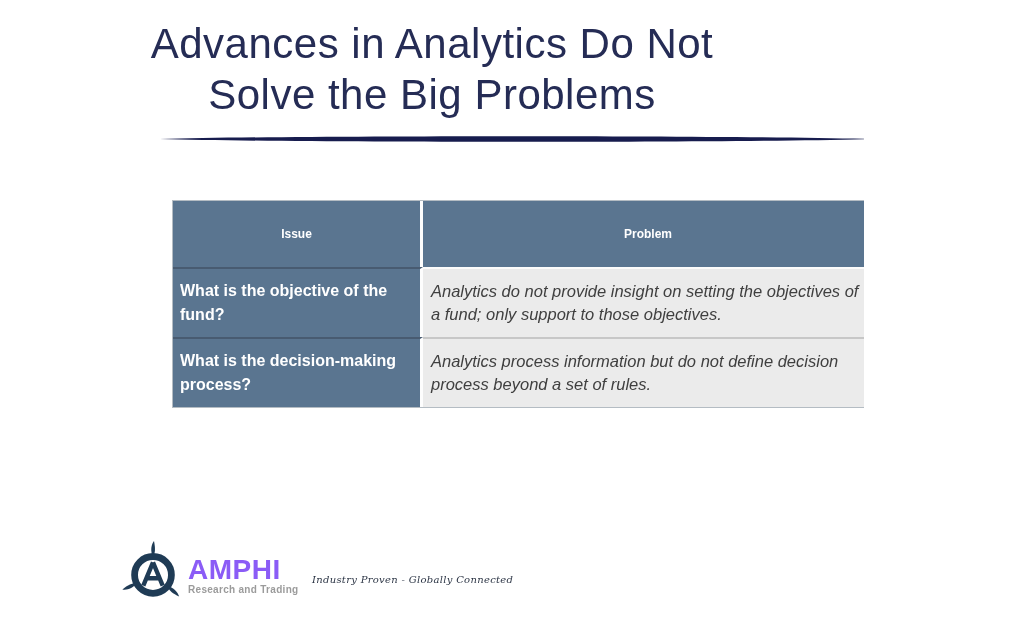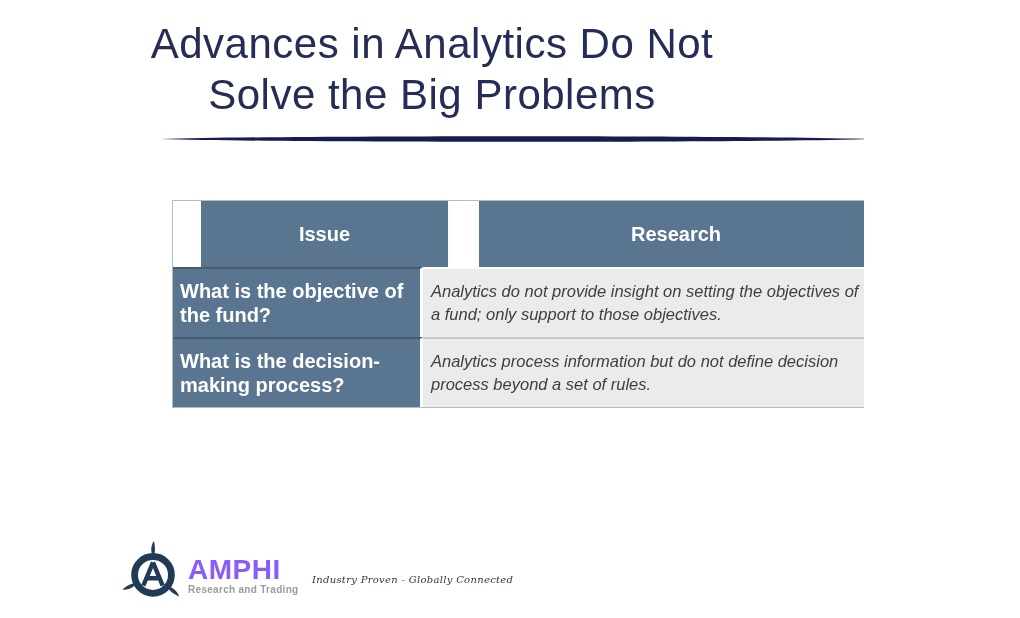--- a/index.html
+++ b/index.html
@@ -59,28 +59,27 @@
     color: #3f3f3f;
   }
   .header-row .cell {
     height: 66px;
     display: flex;
     align-items: center;
     justify-content: center;
     background: #5a7590;
     color: #ffffff;
     font-weight: bold;
-    font-size: 20px;
-    margin-left: 28px;
+    font-size: 12px;
   }
   .data-row .issue-cell {
     display: flex;
     align-items: center;
     padding: 6px 8px 6px 7px;
-    font-size: 20px;
+    font-size: 16px;
     line-height: 24px;
   }
   .data-row .problem-cell {
     display: flex;
     align-items: center;
     padding: 6px 10px 6px 8px;
     font-size: 16.5px;
     line-height: 23px;
     font-style: italic;
   }
@@ -135,21 +134,21 @@
     <div>Solve the Big Problems</div>
   </div>
 
   <svg class="divider" viewBox="0 0 710 12" preserveAspectRatio="none">
     <path d="M0 6 C140 2.2, 565 2.2, 710 6 C565 9.8, 140 9.8, 0 6 Z" fill="#171c4e"></path>
   </svg>
 
   <div class="issues-table">
     <div class="t-row header-row">
       <div class="cell issue-cell">Issue</div>
-      <div class="cell problem-cell">Research</div>
+      <div class="cell problem-cell">Problem</div>
     </div>
 
     <div class="t-row data-row">
       <div class="cell issue-cell">What is the objective of the fund?</div>
       <div class="cell problem-cell">Analytics do not provide insight on setting the objectives of a fund; only support to those objectives.</div>
     </div>
 
     <div class="t-row data-row">
       <div class="cell issue-cell">What is the decision-making process?</div>
       <div class="cell problem-cell">Analytics process information but do not define decision process beyond a set of rules.</div>

